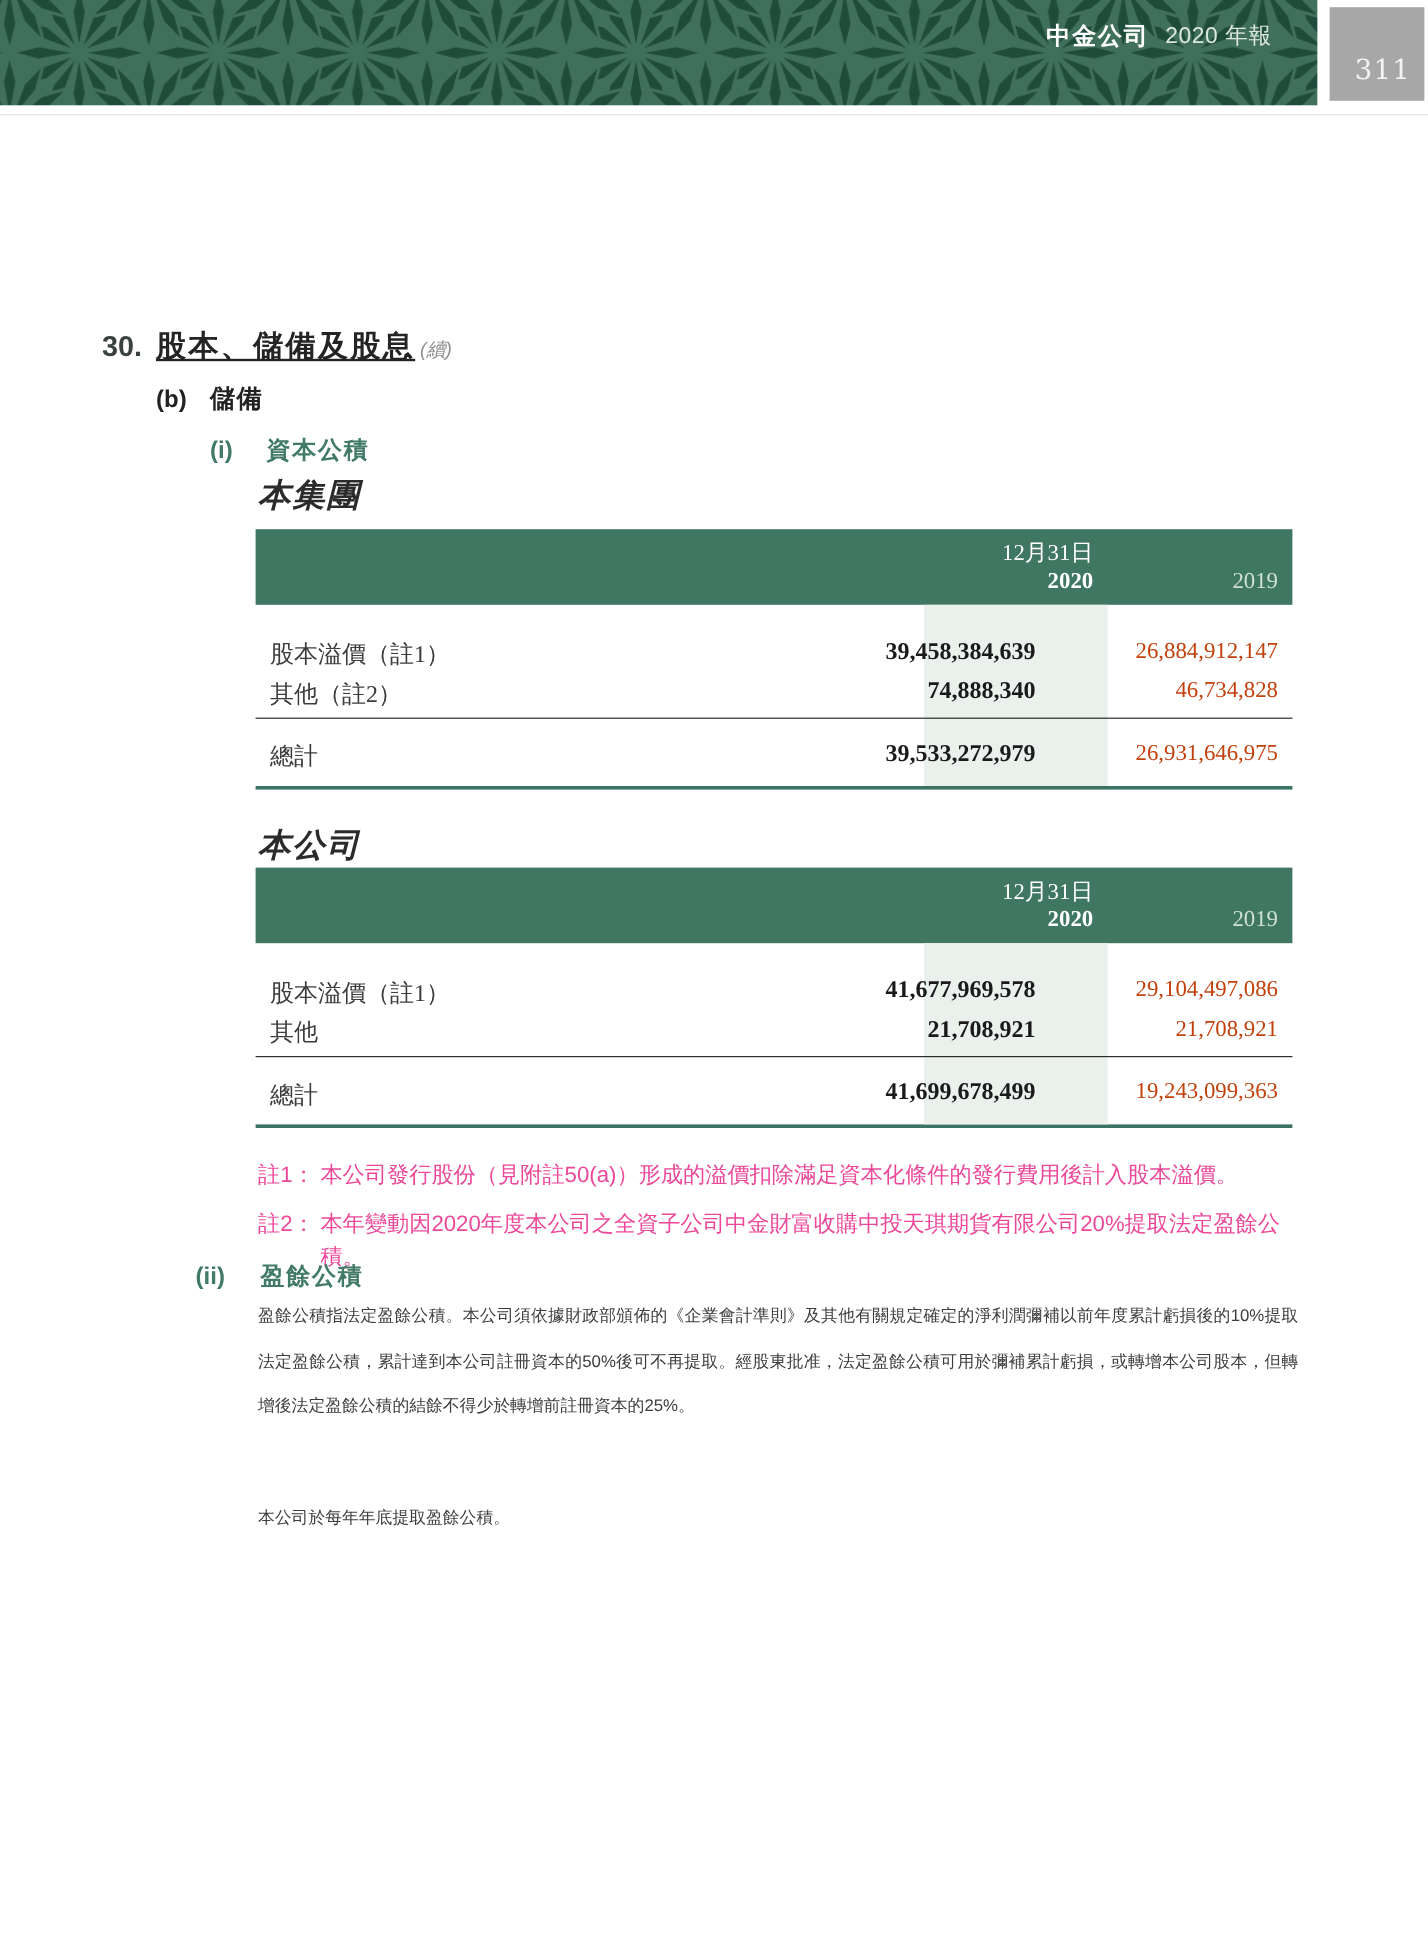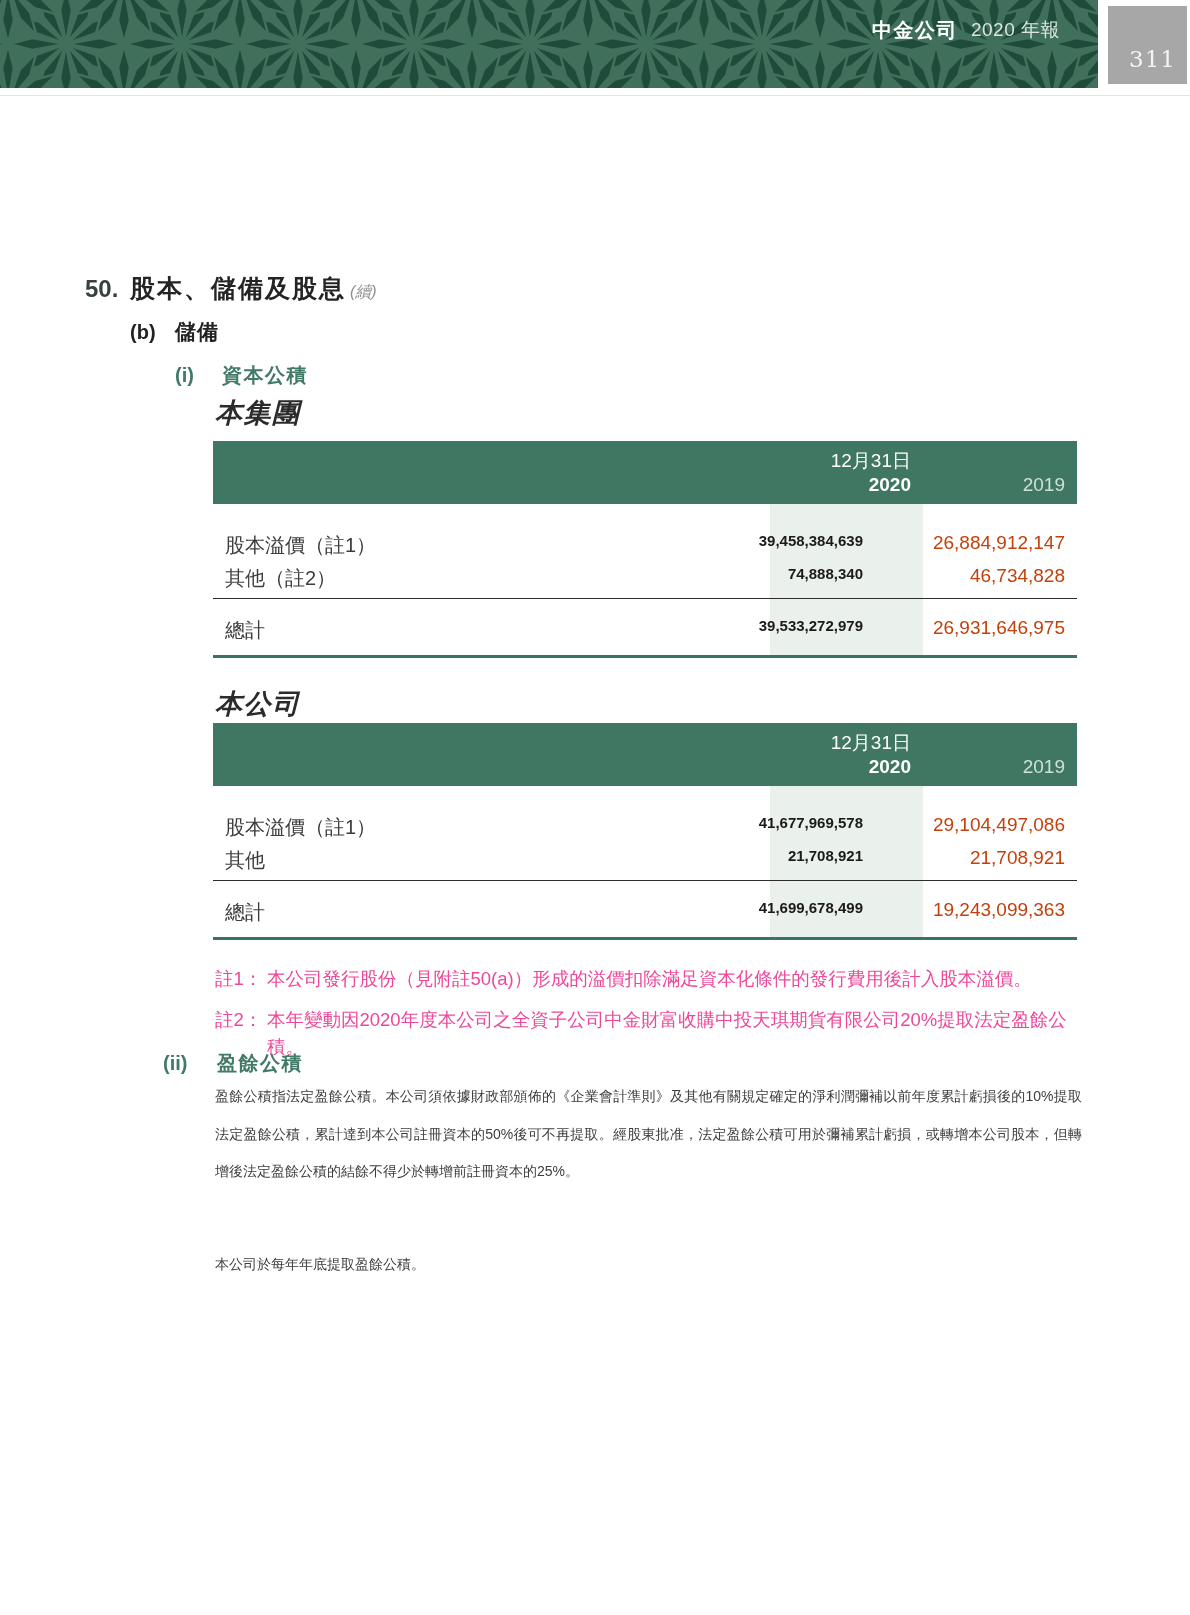--- a/index.html
+++ b/index.html
@@ -13,55 +13,55 @@
   .brand{color:#ffffff;font-weight:700;font-size:20px;letter-spacing:1.5px;}
   .year{color:#d9e5de;font-size:19px;letter-spacing:.5px;}
   .pagebox{position:absolute;top:6px;left:1108px;width:79px;height:78px;background:#a7a7a7;
            box-sizing:border-box;padding:40px 0 0 21px;
            font-family:"DejaVu Serif","Liberation Serif",serif;font-size:23px;color:#f3f3f3;letter-spacing:1px;}
   .banner-rule{position:absolute;top:95px;left:0;width:1190px;height:1px;background:#e4e4e4;}
 
   
   .h1{position:absolute;top:272px;left:85px;display:flex;align-items:baseline;font-weight:700;}
   .h1-num{font-size:24px;color:#39413e;width:45px;}
-  .h1-title{font-size:25px;color:#242424;letter-spacing:2px;}
+  .h1-title{font-size:25px;color:#242424;letter-spacing:2px;text-decoration:underline;}
   .h1-cont{font-size:16px;color:#8e8e8e;font-style:italic;font-weight:400;margin-left:4px;}
   .h2{position:absolute;top:318px;left:130px;display:flex;align-items:baseline;font-weight:700;font-size:21px;color:#222222;letter-spacing:1px;}
   .h2-label{width:45px;font-size:20px;letter-spacing:0;}
   .h3{position:absolute;display:flex;align-items:baseline;font-weight:700;font-size:20px;color:#417a66;letter-spacing:1.5px;}
   .h3-label{letter-spacing:0;}
   .h3-i{top:362px;left:175px;}
   .h3-i .h3-label{width:47px;}
   .h3-ii{top:1050px;left:163px;}
   .h3-ii .h3-label{width:54px;}
   .tcaption{position:absolute;left:215px;font-size:27px;font-weight:700;font-style:italic;color:#2b2b2b;letter-spacing:1.5px;}
   .c1{top:395px;}
   .c2{top:686px;}
 
   
   .fintable{position:absolute;left:213px;width:864px;}
   .t1{top:441px;}
   .t2{top:723px;}
   .thead{background:#3f7763;height:63px;box-sizing:border-box;padding:7px 0 9px;
          display:flex;flex-direction:column;justify-content:space-between;color:#ffffff;}
-  .hrow1,.hrow2,.trow{display:flex;}
+  .hrow1,.hrow2,.trow{display:flex;font-family:Liberation Serif, serif;}
   .c-label{flex:1;padding-left:12px;box-sizing:border-box;}
   .c-2020{width:153px;text-align:right;padding-right:12px;box-sizing:border-box;}
   .c-2019{width:154px;text-align:right;padding-right:12px;box-sizing:border-box;}
   .date{font-size:19px;}
   .y20{font-size:19px;font-weight:700;}
   .y19{font-size:19px;color:#cfe0d7;}
   .tbody{position:relative;border-bottom:3px solid #3a7263;}
   .shade{position:absolute;left:557px;top:0;bottom:0;width:153px;background:#eaf0ec;}
   .spacer1{height:28px;}
   .spacer2{height:18px;}
   .divider{border-top:1px solid #2c2c2c;position:relative;}
   .trow{position:relative;height:33px;font-size:20px;color:#3c3c3c;gap:48px;}
   .trow.total{height:38px;}
-  .val20{font-weight:700;color:#1a1a1a;font-size:15px;}
+  .val20{font-weight:700;color:#1a1a1a;font-size:20px;}
   .val19{color:#c2410c;font-size:19px;}
 
   
   .notes{position:absolute;top:965px;left:215px;width:872px;}
   .note{display:flex;margin-bottom:14px;font-size:18.5px;color:#ec4899;line-height:27px;}
   .note-label{width:52px;flex:none;}
   .note-text{flex:1;}
   .para{position:absolute;left:215px;width:867px;margin:0;font-size:14px;line-height:37.5px;color:#3d3d3d;text-align:justify;}
   .p1{top:1078px;}
   .closing{top:1246px;}
@@ -106,21 +106,21 @@
       <span class="brand">中金公司</span>
       <span class="year">2020 年報</span>
     </div>
   </header>
   <div class="pagebox">
     <span>311</span>
   </div>
   <div class="banner-rule"></div>
 
   <div class="h1">
-    <span class="h1-num">50.</span>
+    <span class="h1-num">30.</span>
     <span class="h1-title">股本、儲備及股息</span>
     <span class="h1-cont">(續)</span>
   </div>
   <div class="h2">
     <span class="h2-label">(b)</span>
     <span class="h2-title">儲備</span>
   </div>
   <div class="h3 h3-i">
     <span class="h3-label">(i)</span>
     <span>資本公積</span>

